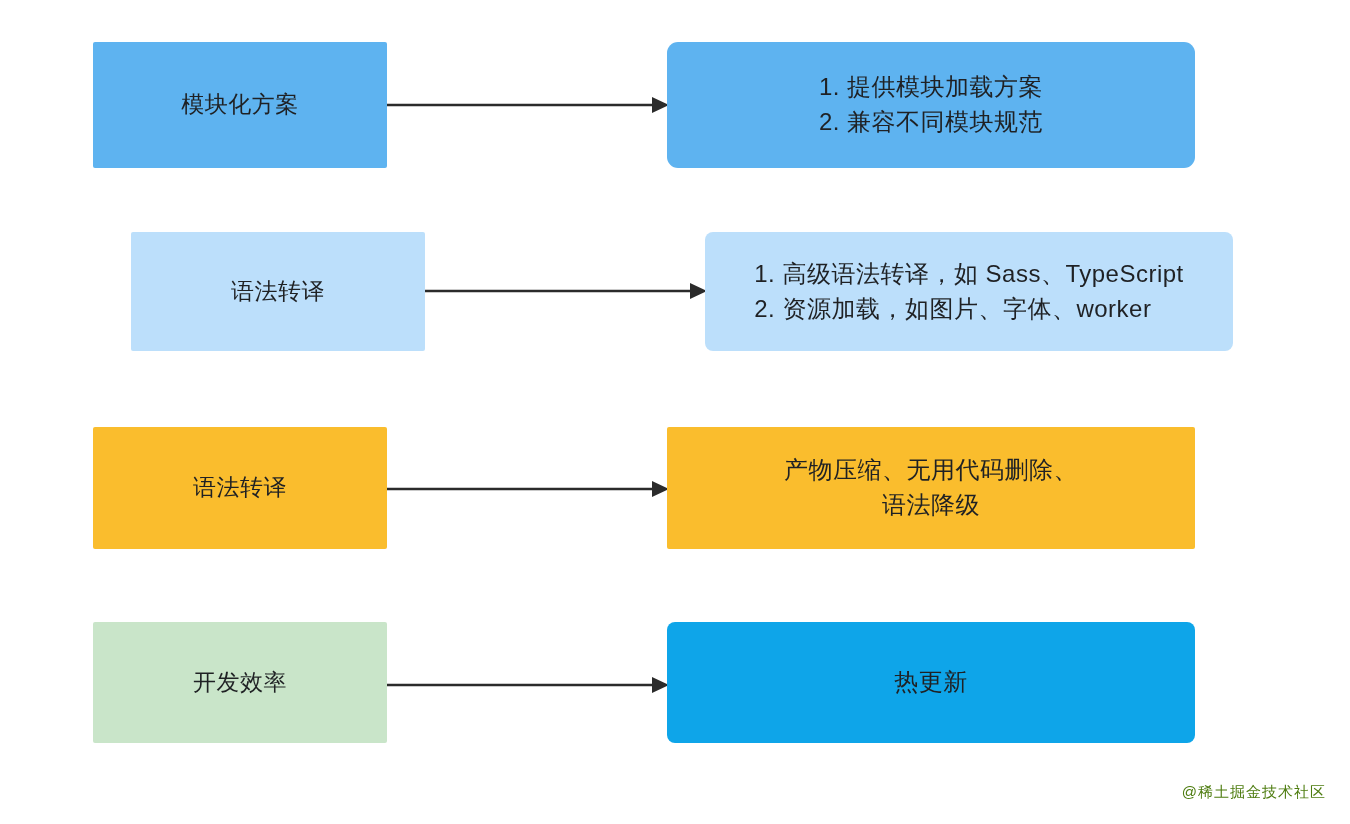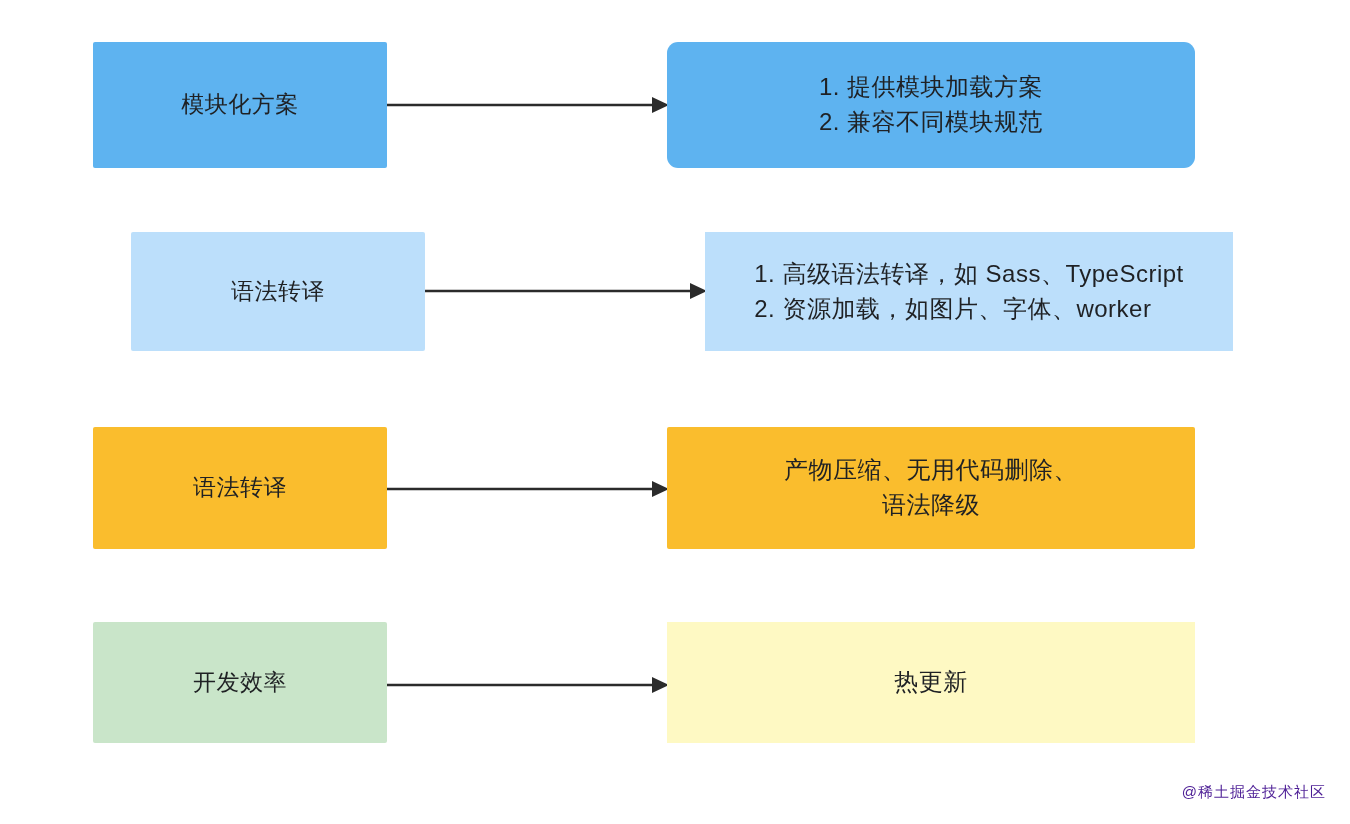--- a/index.html
+++ b/index.html
@@ -65,41 +65,41 @@
   .row-3 .node-box { top: 0; height: 122px; }
   .row-4 .node-box { top: 0; height: 121px; }
 
   .row-1 { top: 42px;  height: 126px; }
   .row-2 { top: 232px; height: 119px; margin-left: 38px; }
   .row-3 { top: 427px; height: 122px; }
   .row-4 { top: 622px; height: 123px; }
 
   
   .rounded-lg { border-radius: 2px; }
-  .rounded-sm { border-radius: 0; }
+  .rounded-sm { border-radius: 8px; }
   .rounded-none { border-radius: 11px; }
 
   .connector {
     position: absolute;
     left: 387px;
     width: 282px;
     height: 20px;
     pointer-events: none;
   }
   .row-1 .connector { top: 53px; }
   .row-2 .connector { top: 49px; }
   .row-3 .connector { top: 52px; }
   .row-4 .connector { top: 53px; }
 
   .watermark {
     position: absolute;
     right: 24px;
     bottom: 22px;
     font-size: 15px;
-    color: #4c1d95;
+    color: #4d7c0f;
     letter-spacing: 1px;
     user-select: none;
   }
 </style>
 </head>
 <body style="background: rgb(255, 255, 255);">
 
 <div id="diagram-canvas">
 
   <div class="flow-row row-1">
@@ -139,17 +139,17 @@
   </div>
 
   <div class="flow-row row-4">
     <div class="node-box left rounded-lg" style="background-color: rgb(201, 229, 201);">开发效率</div>
 
     <svg class="connector" viewBox="0 0 282 20">
       <line x1="0" y1="10" x2="265" y2="10" stroke="#2b2b2b" stroke-width="2.6"></line>
       <polygon points="265,2 282,10 265,18" fill="#2b2b2b"></polygon>
     </svg>
 
-    <div class="node-box right rounded-sm" style="background-color: #fef9c3;">热更新</div>
+    <div class="node-box right rounded-sm" style="background-color: #0ea5e9;">热更新</div>
   </div>
 
   <div class="watermark">@稀土掘金技术社区</div>
 </div>
 
 </body></html>

